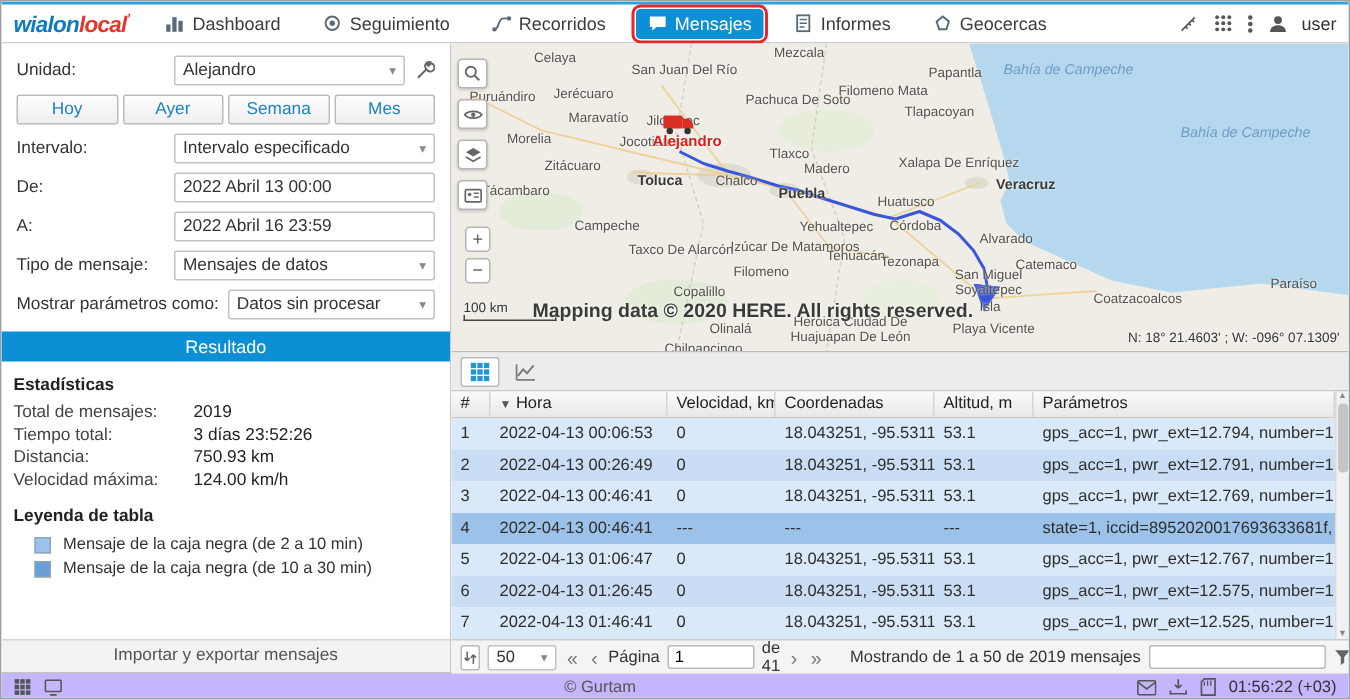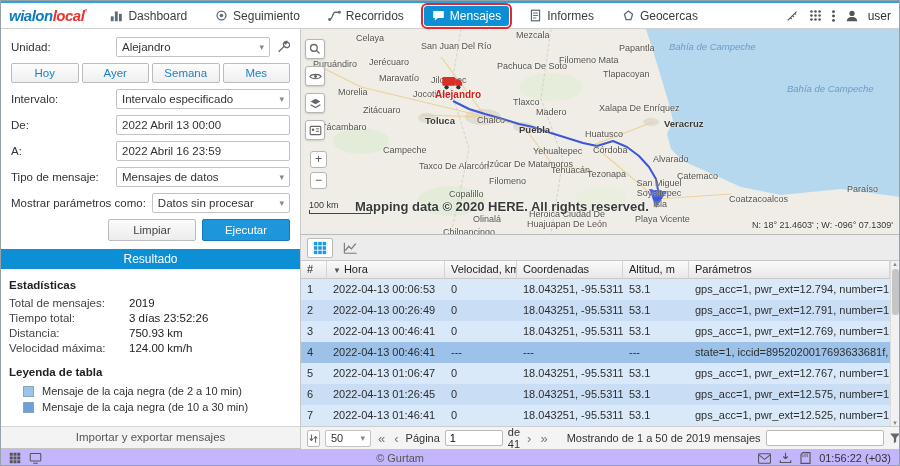--- a/index.html
+++ b/index.html
@@ -257,24 +257,20 @@
               <span>Mensajes de datos</span>
               <span class="car">▾</span>
             </div>
         </div>
         <div class="prow">
           <label>Mostrar parámetros como:</label>
           <div class="select">
               <span>Datos sin procesar</span>
               <span class="car">▾</span>
             </div>
-        </div>
-        <div class="prow btns">
-          <button class="btn">Limpiar</button>
-          <button class="btn primary">Ejecutar</button>
         </div>
       </div>
       <div class="result-bar">Resultado</div>
       <div class="sec-title">Estadísticas</div>
       <div id="stats-rows">
           <div class="stat-row">
             <span class="sl">Total de mensajes:</span>
             <span class="sv">2019</span>
           </div>
           <div class="stat-row">

